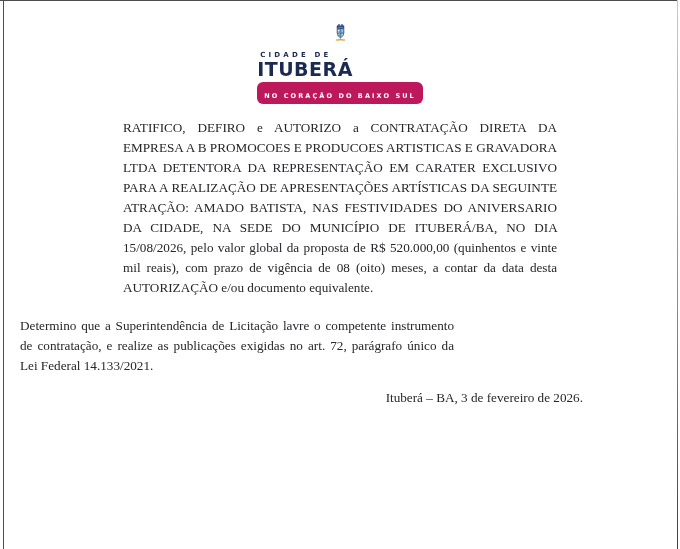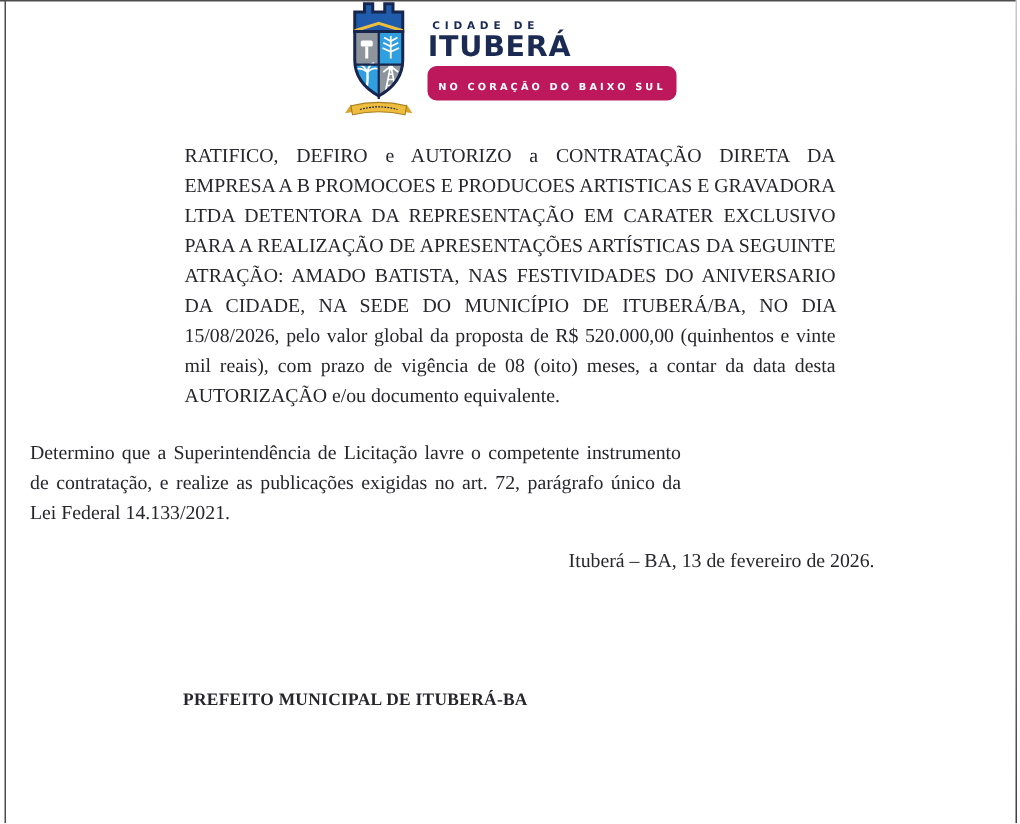--- a/index.html
+++ b/index.html
@@ -17,21 +17,23 @@
   .edge-left   { position: absolute; top: 0; bottom: 0; left: 3px; width: 1px; background: #4d4d4d; }
   .edge-right  { position: absolute; top: 0; bottom: 0; right: 2px; width: 1px;
                  background: linear-gradient(#c9c9c9, #8a8a8a 55%, #3f3f3f); }
 
   
   .logo {
     display: flex;
     justify-content: center;
     align-items: center;
     gap: 9px;
+    padding-top: 24px;
     height: 80px;
+    flex-direction: column;
   }
   .wordmark { display: flex; flex-direction: column; align-items: flex-start; }
   .city-label {
     font-family: "DejaVu Sans", sans-serif;
     font-size: 7px;
     font-weight: 700;
     letter-spacing: 3.2px;
     color: #1b2a52;
     margin-left: 3px;
   }
@@ -153,18 +155,17 @@
       <div class="tagline-bar">
         <span>NO CORAÇÃO DO BAIXO SUL</span>
       </div>
     </div>
   </div>
 
   <p class="para"><b>RATIFICO, DEFIRO e AUTORIZO</b><span> a CONTRATAÇÃO DIRETA DA EMPRESA A B PROMOCOES E PRODUCOES ARTISTICAS E GRAVADORA LTDA DETENTORA DA REPRESENTAÇÃO EM CARATER EXCLUSIVO PARA A REALIZAÇÃO DE APRESENTAÇÕES ARTÍSTICAS DA SEGUINTE ATRAÇÃO: </span><b>AMADO BATISTA</b><span>, NAS FESTIVIDADES DO ANIVERSARIO DA CIDADE, NA SEDE DO </span><b>MUNICÍPIO DE ITUBERÁ/BA, NO DIA</b><span> 15/08/2026, pelo valor global da proposta de </span><b>R$</b><span> 520.000,00 (quinhentos e vinte mil reais), com prazo de vigência de 08 (oito) meses, a contar da data desta AUTORIZAÇÃO e/ou documento equivalente.</span></p>
 
   <p class="para para2">Determino que a Superintendência de Licitação lavre o competente instrumento de contratação, e realize as publicações exigidas no art. 72, parágrafo único da Lei Federal 14.133/2021.</p>
 
-  <div class="dateline">Ituberá – BA, 13 de fevereiro de 2026.</div>
+  <div class="dateline">Ituberá – BA, 3 de fevereiro de 2026.</div>
 
   <div class="signature">
-    <div>PREFEITO MUNICIPAL DE ITUBERÁ-BA</div>
   </div>
 </div>
 
 </body></html>

